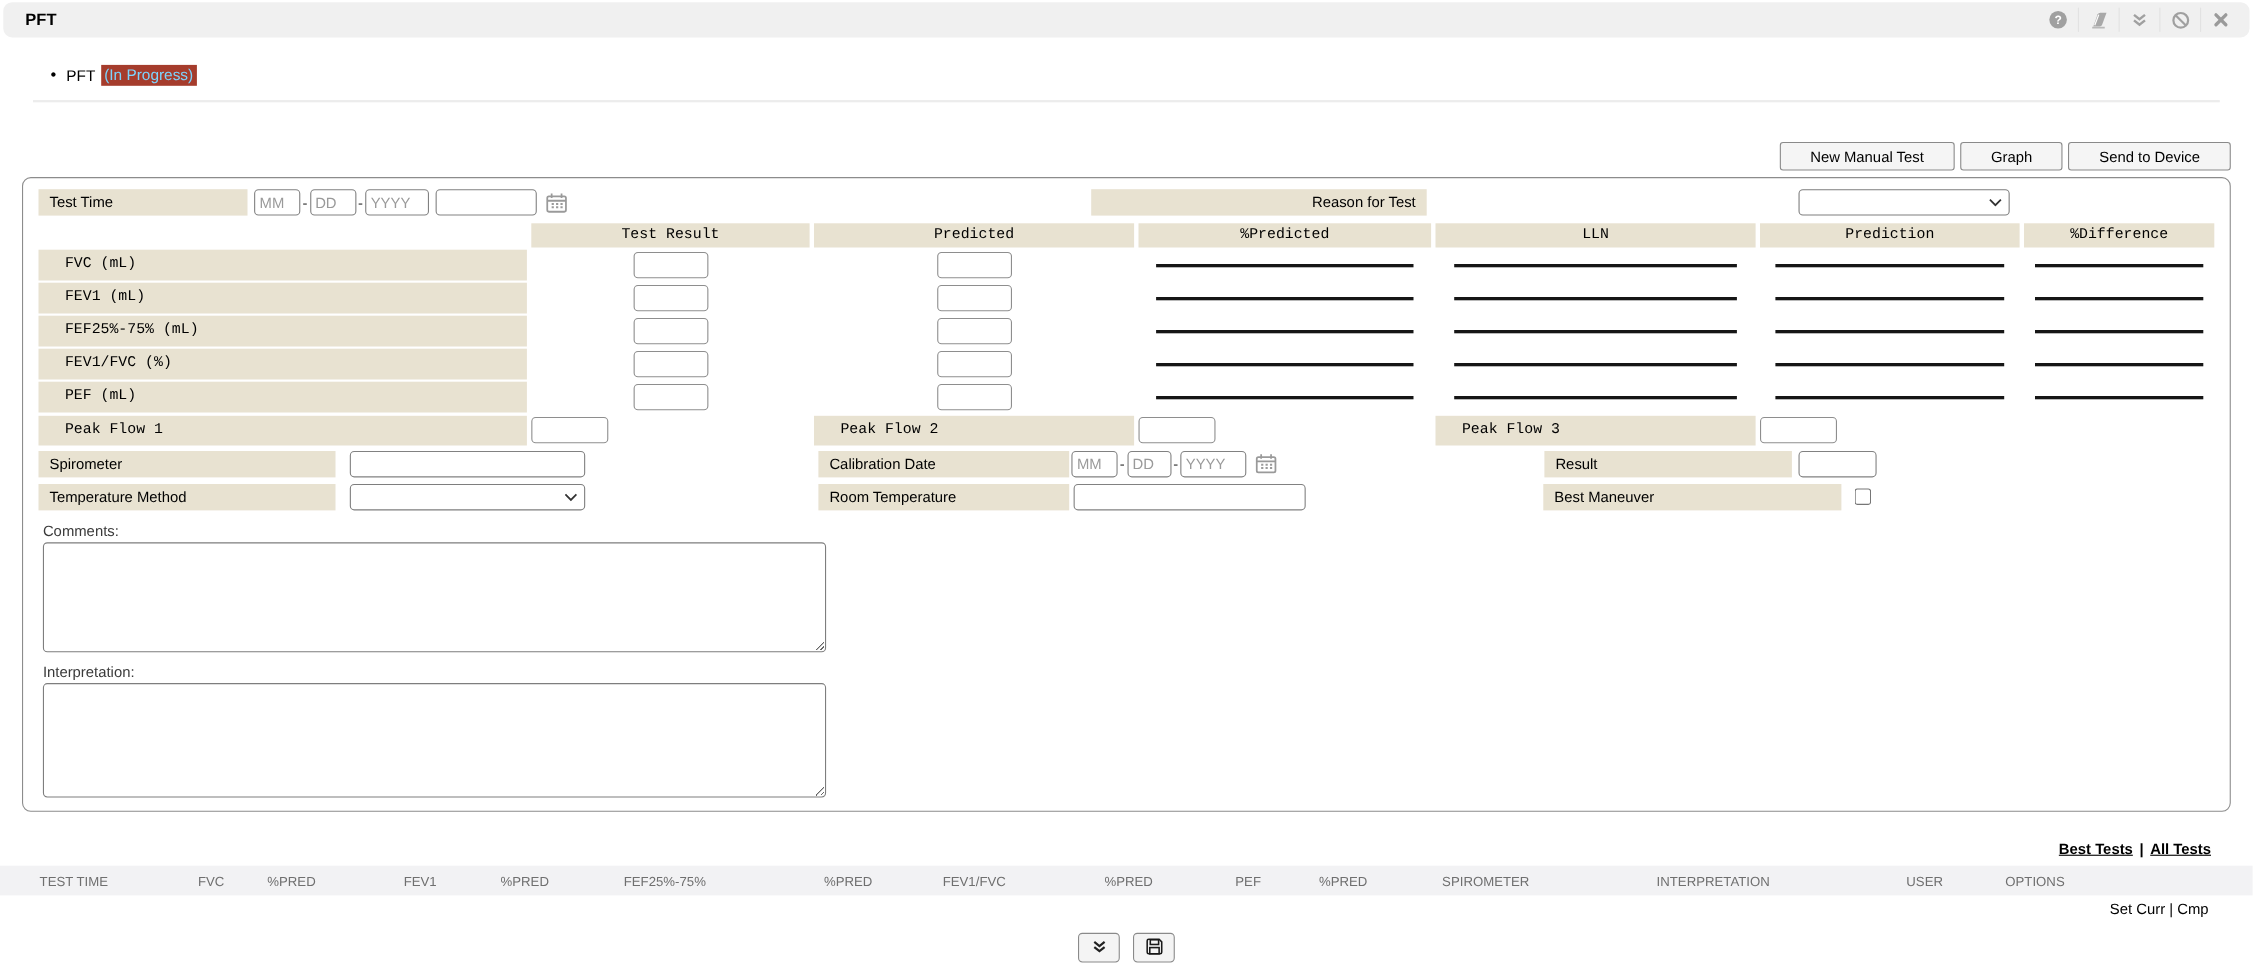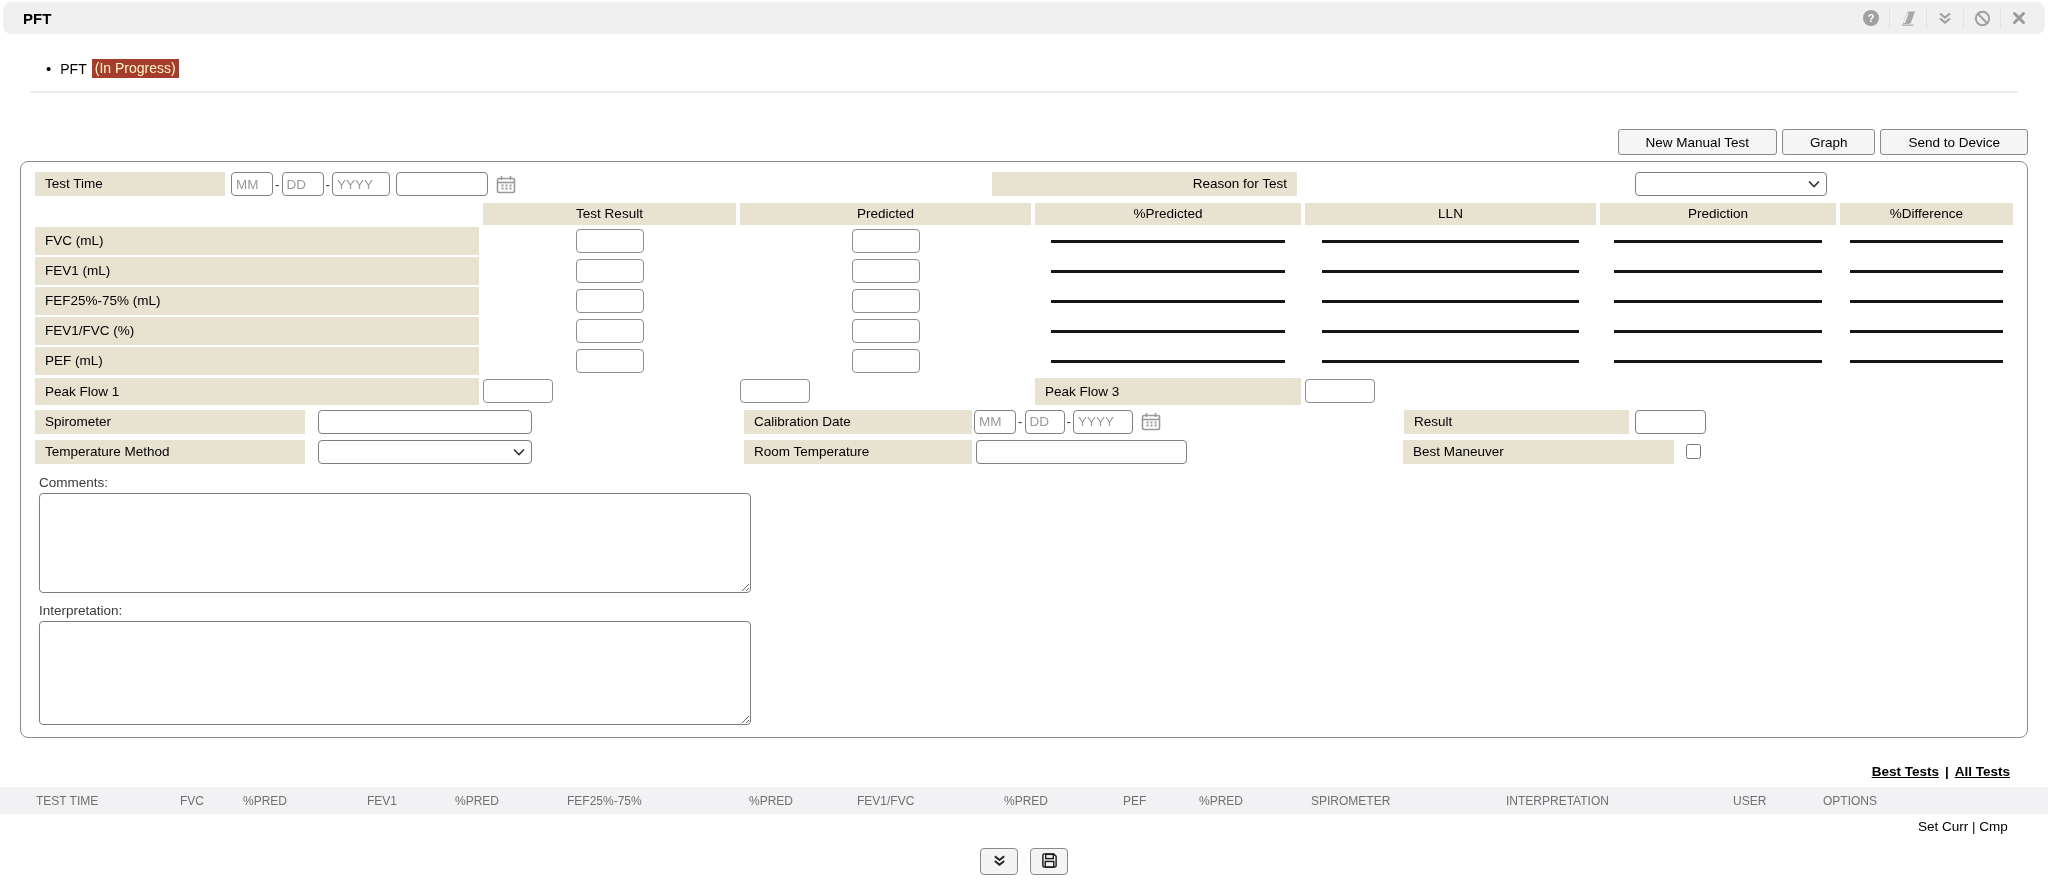--- a/index.html
+++ b/index.html
@@ -17,21 +17,21 @@
   .tb-icons { display:flex; align-items:center; height:100%; }
   .tb-icon {
     width:37px; height:22px; display:flex; align-items:center; justify-content:center;
     cursor:pointer;
   }
   .tb-icon + .tb-icon { border-left:1px solid #e2e2e2; }
   .tb-icon svg { display:block; }
   
   .bullet-row { margin:25px 0 0 46px; font-size:14px; display:flex; align-items:center; }
   .bullet { margin-right:9px; font-size:15px; }
-  .badge { background:#a53c2c; color:#fef9c3; padding:1px 3px 2px; margin-left:5px; }
+  .badge { background:#a53c2c; color:#7dd3fc; padding:1px 3px 2px; margin-left:5px; }
   .divider { height:2px; background:#ececec; margin:13px 30px 0; }
   
   .actions { display:flex; justify-content:flex-end; gap:5px; margin:36px 20px 6px; }
   .btn {
     font-family:inherit; font-size:13.5px; color:#000; background:#f5f5f5;
     border:1px solid #8a8a8a; border-radius:3px; height:26px; padding:0 27px; cursor:pointer;
   }
   
   .panel { margin:0 20px; border:1px solid #8c8c8c; border-radius:8px; padding:9px 14px 12px; }
   .lbl { background:#e8e2d1; height:24px; line-height:24px; padding-left:10px; }
@@ -47,24 +47,24 @@
   .cal { margin-left:8px; display:flex; align-items:center; cursor:pointer; }
   .reason-lbl { width:305px; margin-left:476px; text-align:right; padding:0 10px 0 0; }
   .fakeselect {
     height:24px; border:1px solid #7e7e7e; border-radius:4px; background:#fff;
     display:flex; align-items:center; justify-content:flex-end; padding-right:6px; cursor:pointer;
   }
   .sel-reason { width:192px; margin-left:338px; }
   
   .meas {
     display:grid; grid-template-columns:444px 253px 291px 266px 291px 236px auto;
-    column-gap:4px; row-gap:2px; margin-top:6px; align-items:center;
+    column-gap:4px; row-gap:2px; margin-top:6px; align-items:center;font-family:Liberation Mono, monospace;
   }
   .mh { background:#e8e2d1; text-align:center; height:22px; line-height:22px; }
-  .mg-label { background:#e8e2d1; height:28px; line-height:28px; padding-left:10px; }
+  .mg-label { background:#e8e2d1; height:28px; line-height:28px; padding-left:24px; }
   .mg-cell { display:flex; justify-content:center; align-items:center; height:28px; }
   .num-input { width:68px; height:24px; border:1px solid #8e8e8e; border-radius:4px; background:#fff; font:inherit; }
   .vline { width:88%; height:3px; background:#161616; }
   .pf-cell { justify-content:flex-start; }
   .pf-label { height:27px; line-height:27px; }
   .pf-input { width:70px; height:24px; border:1px solid #8e8e8e; border-radius:4px; background:#fff; font:inherit; }
   
   .row-lower { display:flex; align-items:center; height:27px; margin-top:3px; }
   .w-label1 { width:270px; }
   .inp-spiro { margin-left:13px; width:214px; }
@@ -285,20 +285,21 @@
         <div class="vline"></div>
       </div>
     <div class="mg-cell">
         <div class="vline"></div>
       </div>
 
     <div class="mg-label pf-label">Peak Flow 1</div>
     <div class="mg-cell pf-cell">
         <input class="pf-input" style="">
       </div>
+    <div class="mg-label pf-label">Peak Flow 2</div>
     <div class="mg-cell pf-cell">
         <input class="pf-input" style="">
       </div>
     <div class="mg-label pf-label">Peak Flow 3</div>
     <div class="mg-cell pf-cell">
         <input class="pf-input" style="">
       </div>
     <div></div>
   </div>
 

